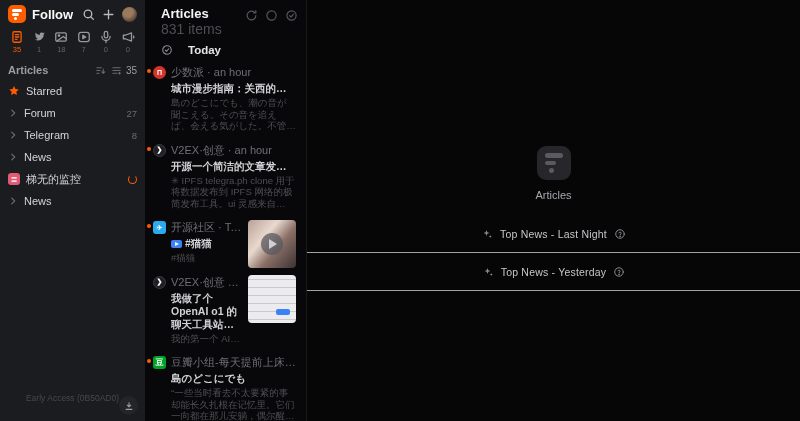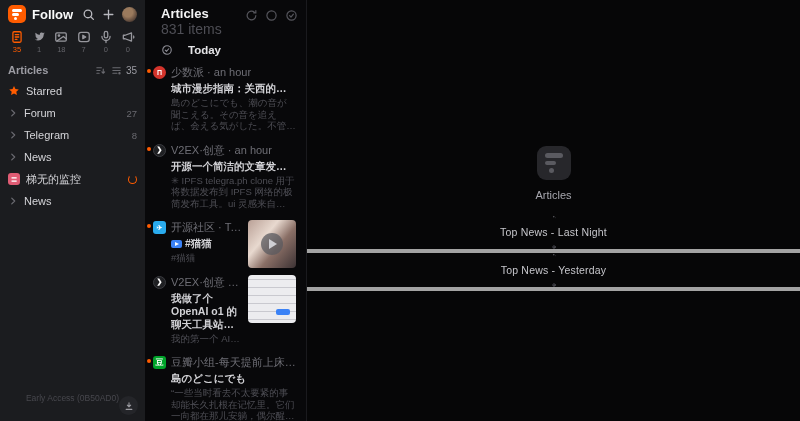--- a/index.html
+++ b/index.html
@@ -109,21 +109,21 @@
   
   .main { flex:1; height:100%; display:flex; flex-direction:column; align-items:center; background:#060607; }
   .mlogo { margin-top:146px; width:34px; height:34px; border-radius:9px; background:#27272b; position:relative; }
   .mlogo i { background:#5a5a60; border-radius:2.5px; }
   .mlogo .b1 { left:8px; top:7px;  width:18px; height:4.5px; }
   .mlogo .b2 { left:8px; top:14.5px; width:11px; height:4.5px; }
   .mlogo .b3 { left:12px; top:22px; width:5px; height:5px; border-radius:50%; }
   .mlabel { margin-top:9px; color:#a7a7ae; font-size:11px; }
   .reports { margin-top:14px; width:100%; }
   .report-row { width:100%; height:38px; display:flex; align-items:center; justify-content:center; gap:7px;
-    color:#c6c6cb; font-size:10.5px; cursor:pointer; border-bottom:4px solid #a3a3a3;flex-direction:column; }
+    color:#c6c6cb; font-size:10.5px; cursor:pointer; border-bottom:1px solid #a3a3a3; }
   .report-row svg { color:#8a8a92; }
   .rep-lbl { letter-spacing:.2px; }
 </style>
 </head>
 <body>
 
 <div class="app">
 
   <aside class="sidebar">
     <div class="sb-header">

